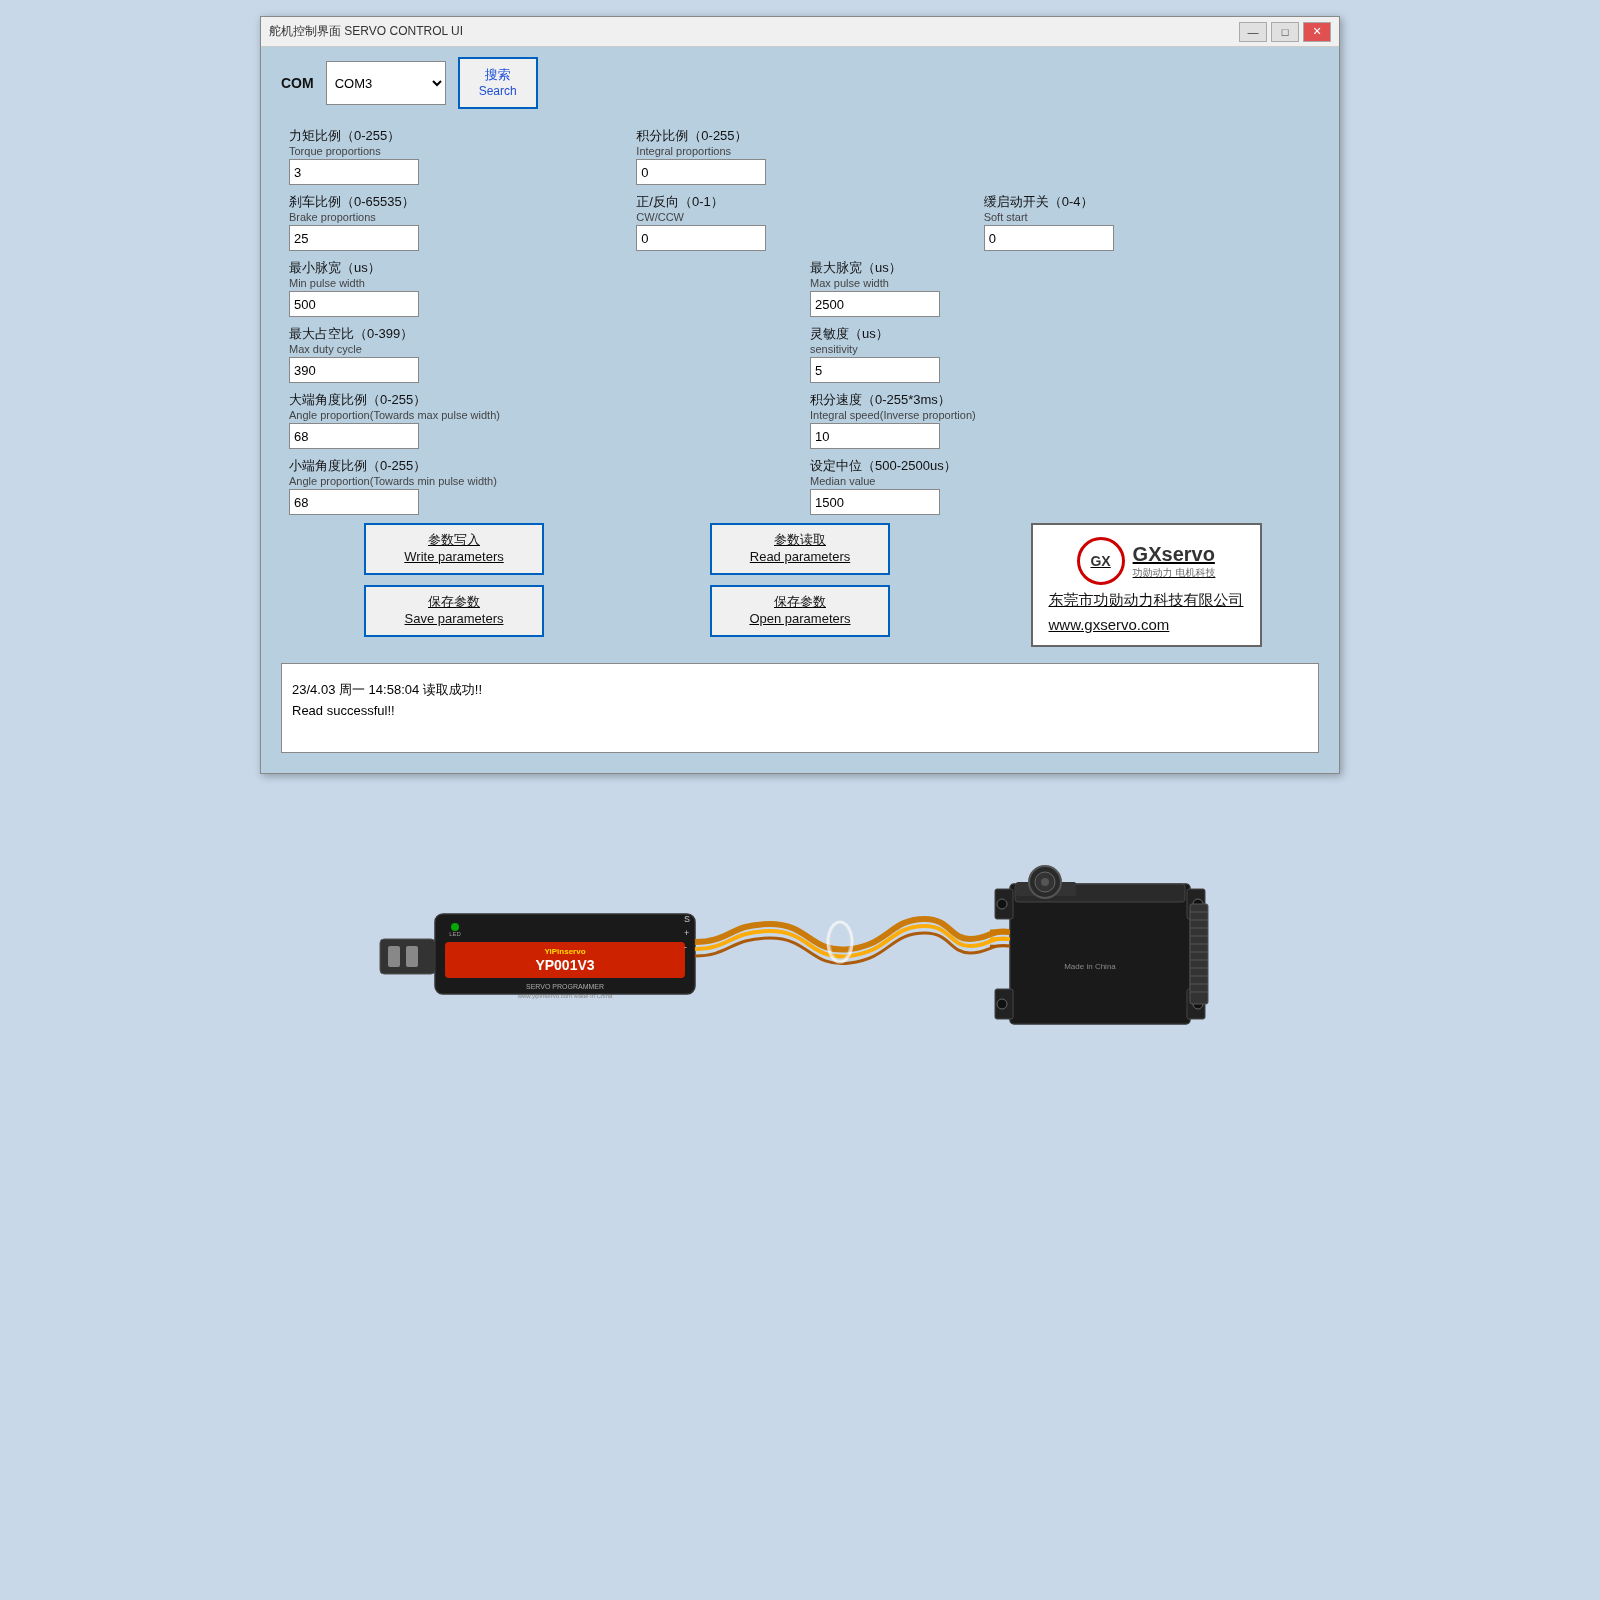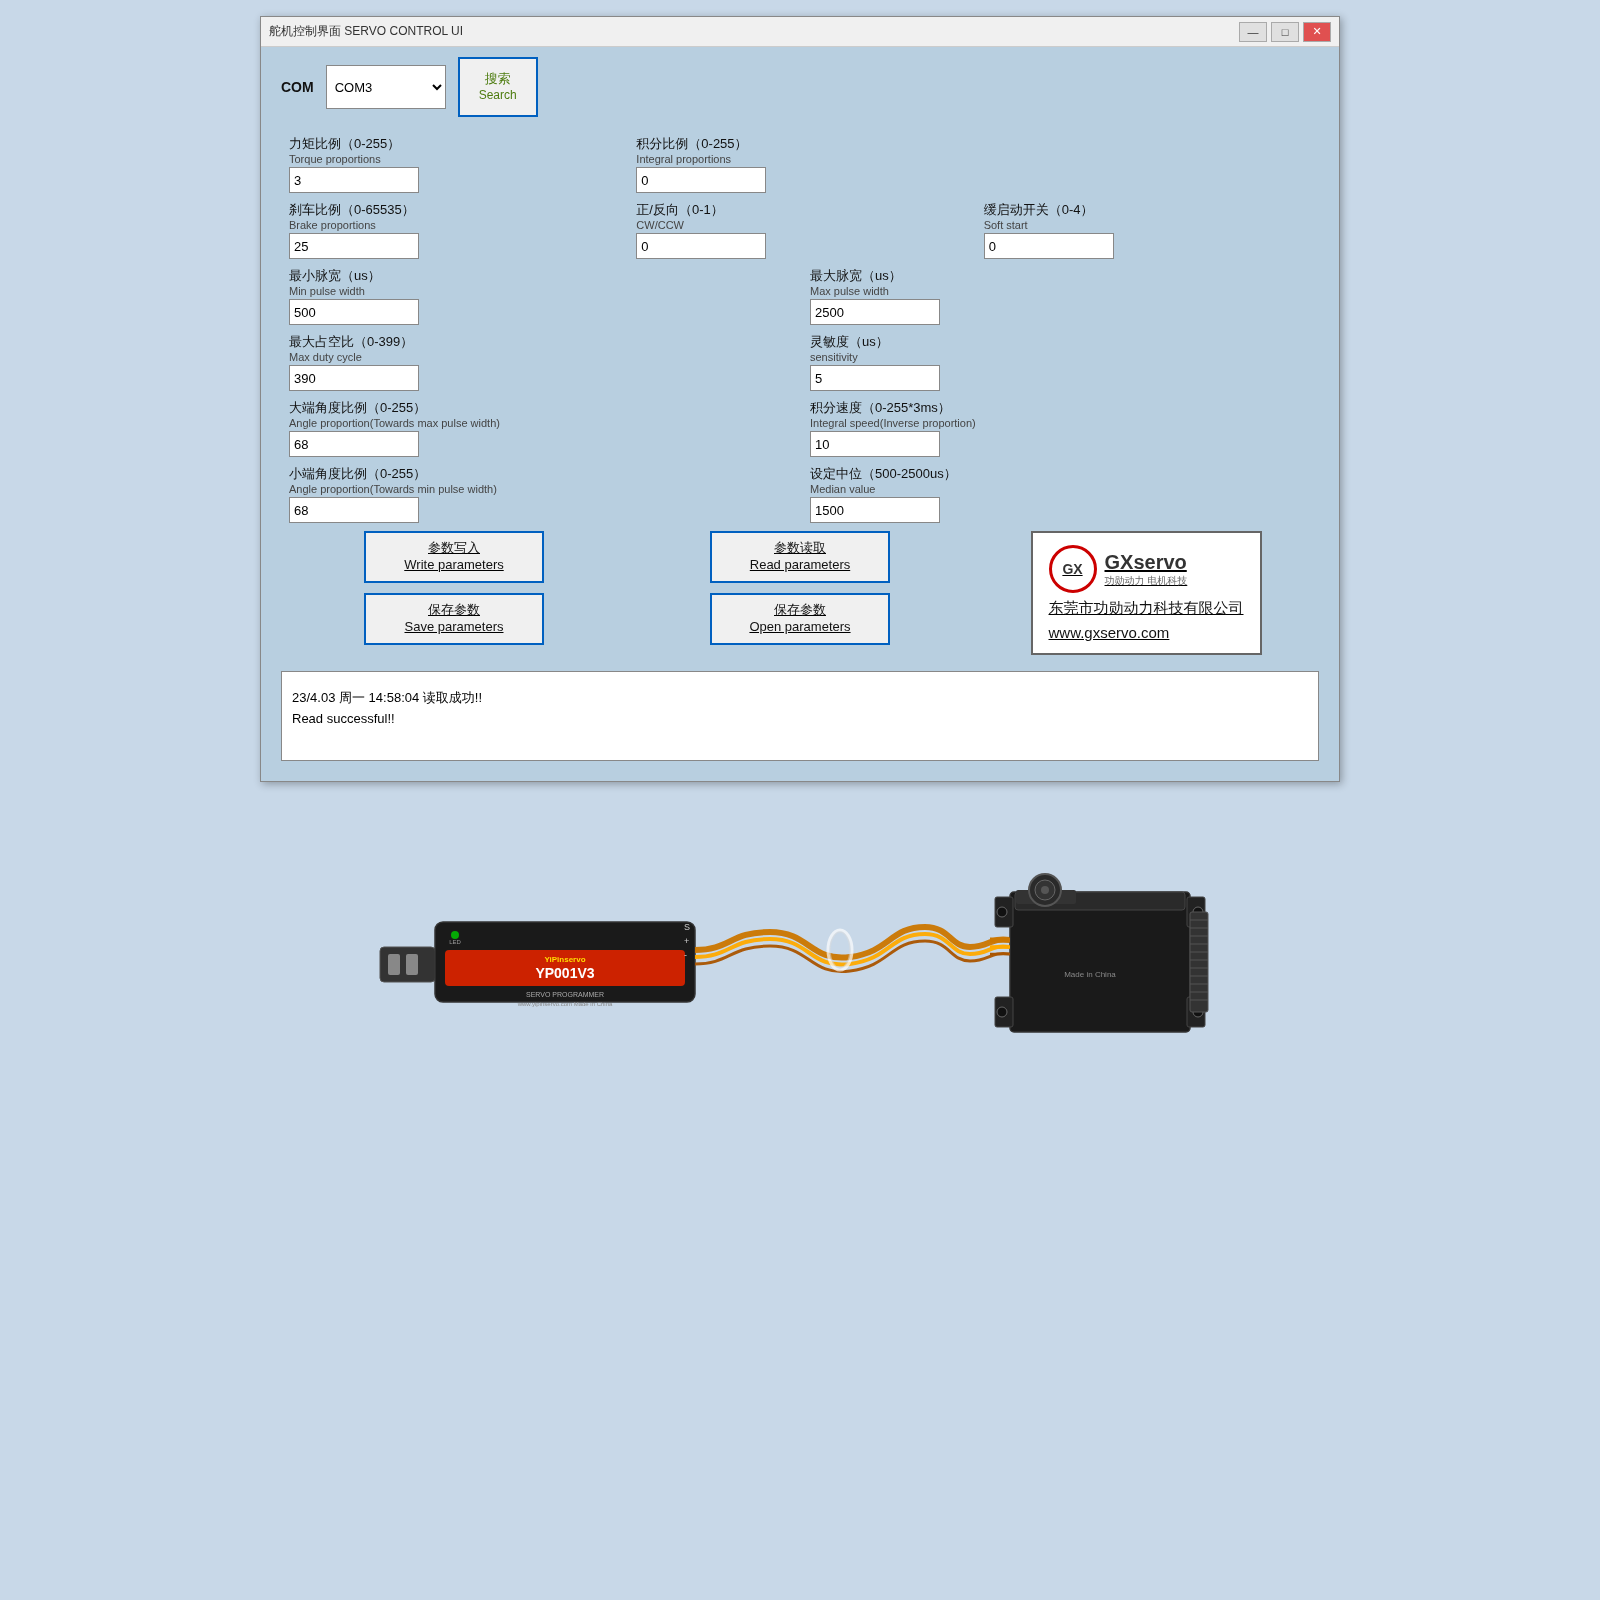--- a/index.html
+++ b/index.html
@@ -76,30 +76,30 @@
     .com-select {
       width: 120px;
       height: 44px;
       border: 1px solid #888;
       background: #fff;
       font-size: 13px;
       padding: 0 4px;
     }
     .search-btn {
       width: 80px;
-      height: 60px;
+      height: 52px;
       background: #f0f0f0;
       border: 2px solid #0060c0;
       cursor: pointer;
       display: flex;
       flex-direction: column;
       align-items: center;
       justify-content: center;
       font-size: 13px;
-      color: #4d7c0f;
+      color: #1d4ed8;
       line-height: 1.3;
     }
     .search-btn .zh { font-size: 13px; }
     .search-btn .en { font-size: 12px; }
     .param-btn {
       width: 180px;
       height: 52px;
       background: #f0f0f0;
       border: 2px solid #0060c0;
       cursor: pointer;
@@ -118,20 +118,21 @@
       background: #fff;
       padding: 12px 16px;
       display: flex;
       flex-direction: column;
       gap: 6px;
     }
     .logo-top {
       display: flex;
       align-items: center;
       gap: 8px;
+      justify-content: center;
     }
     .gx-circle {
       width: 48px;
       height: 48px;
       border: 3px solid #cc0000;
       border-radius: 50%;
       display: flex;
       align-items: center;
       justify-content: center;
       font-size: 14px;

